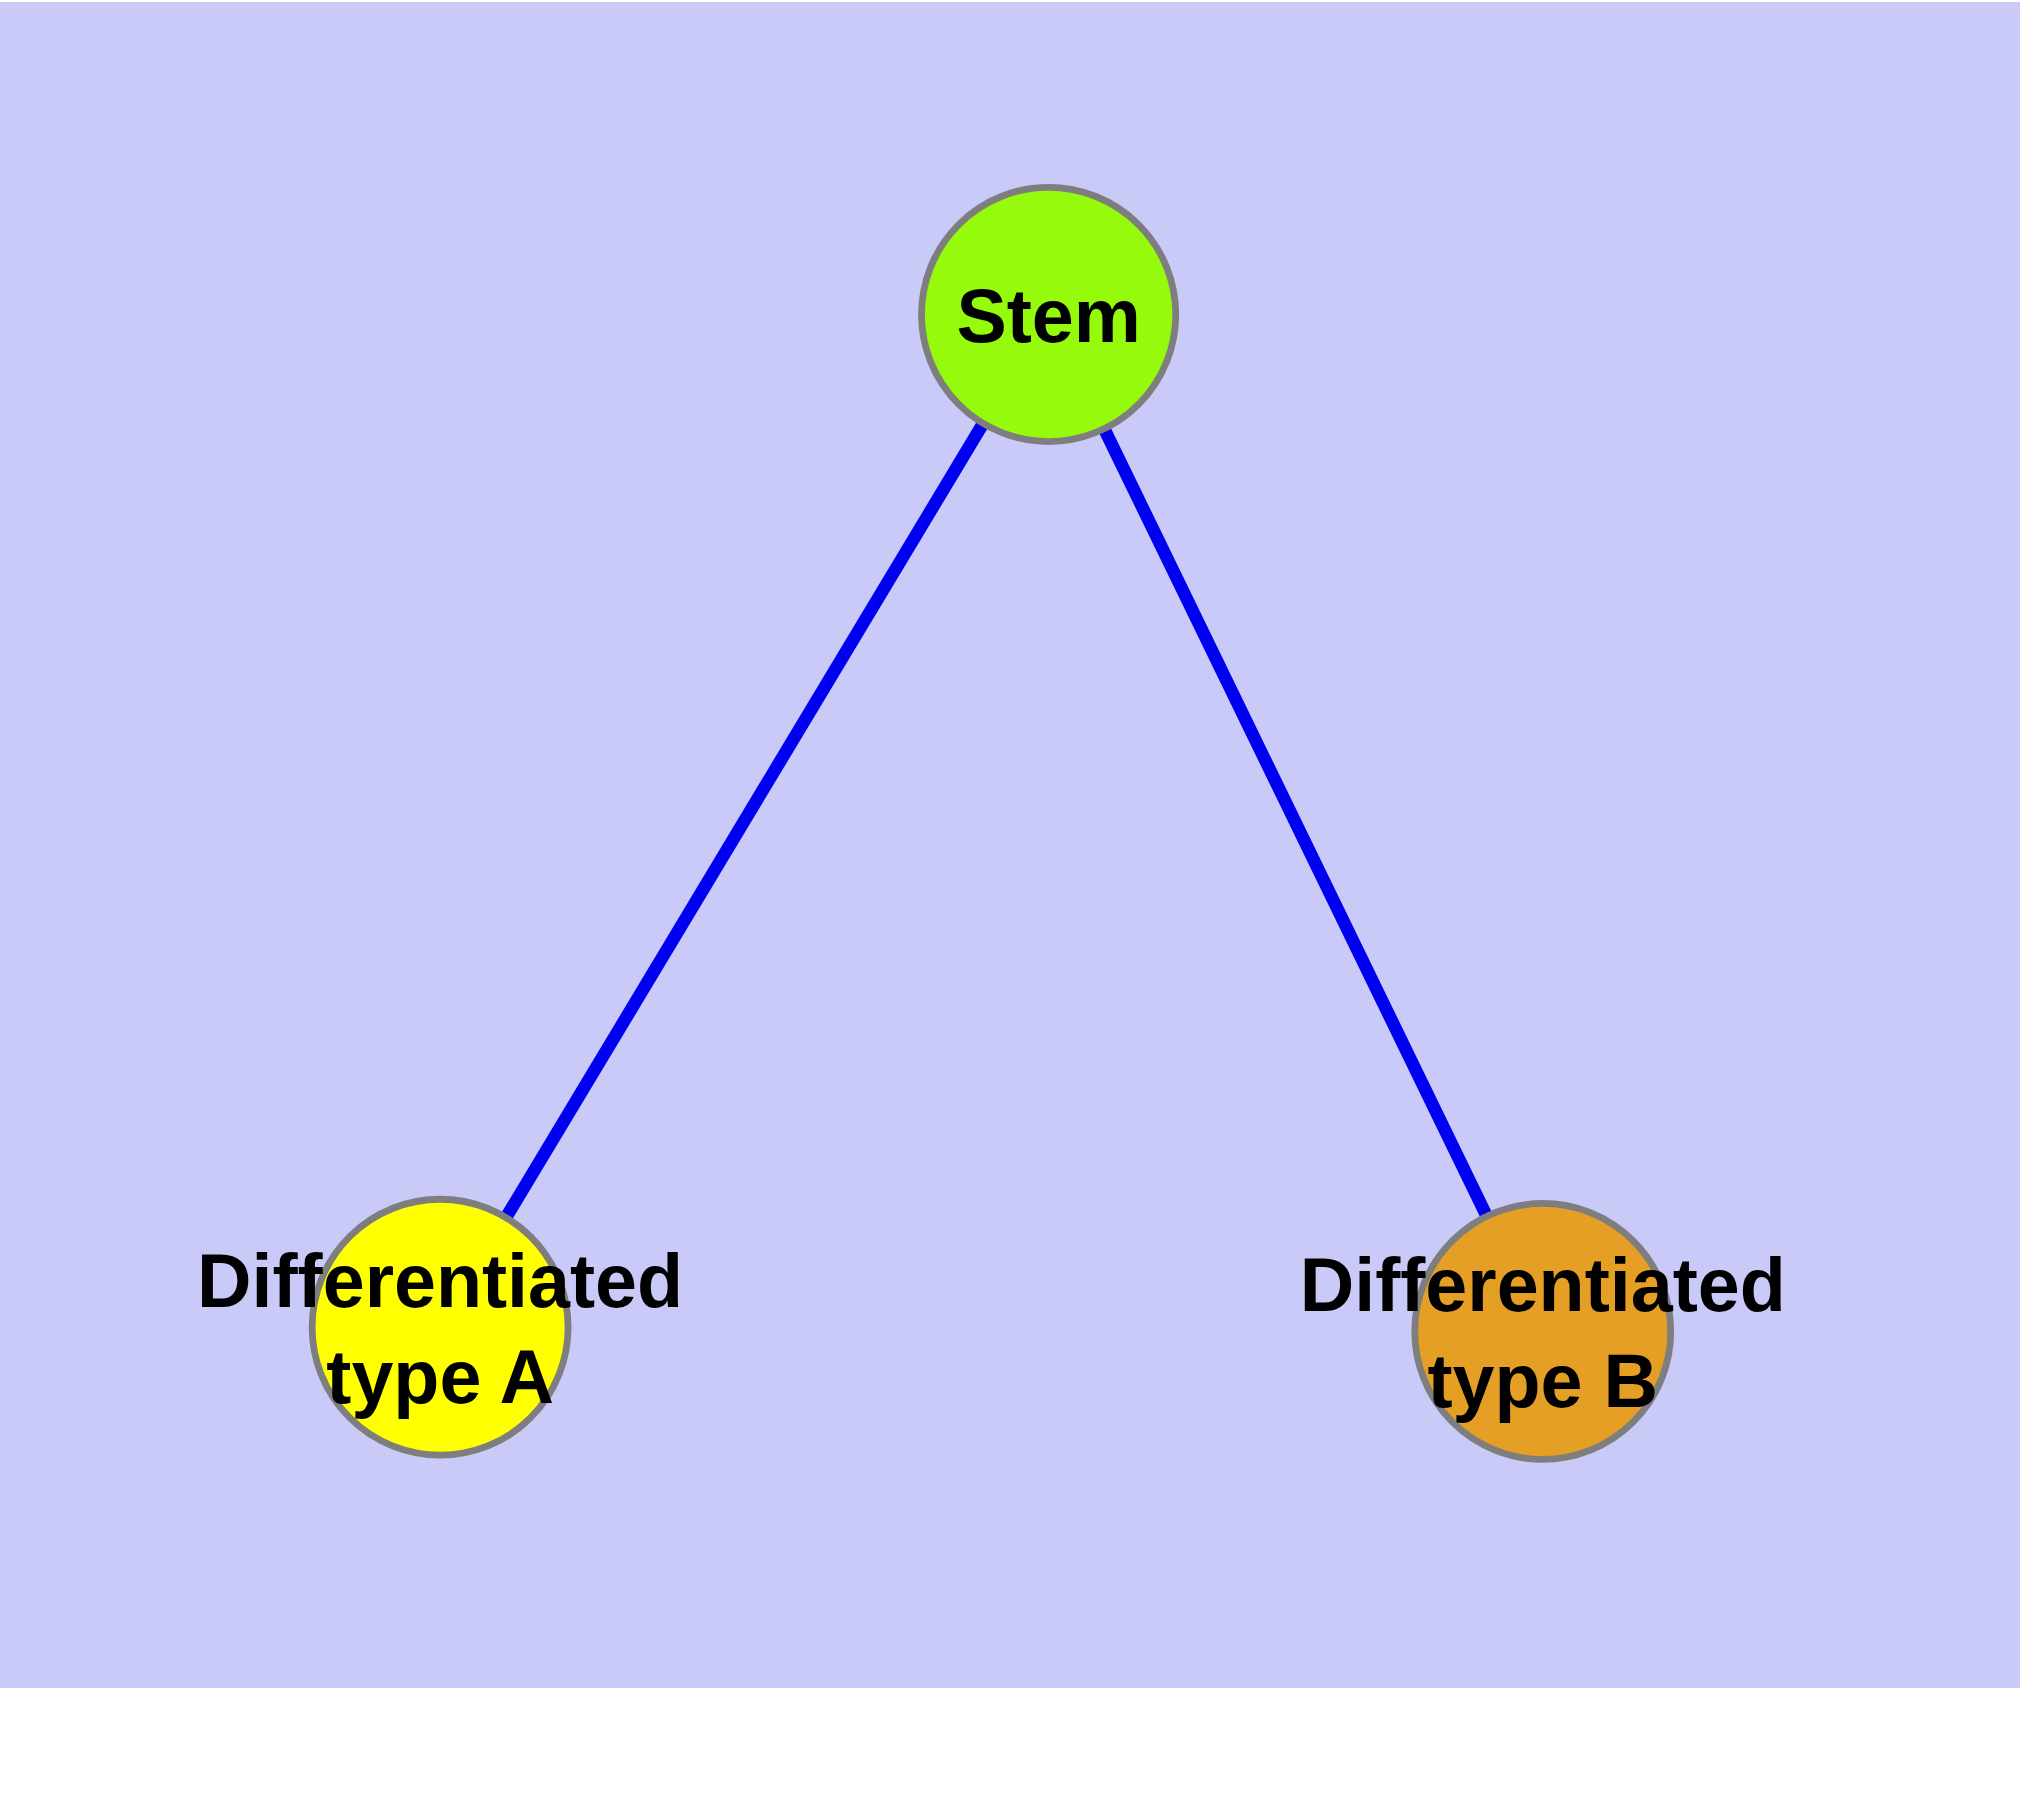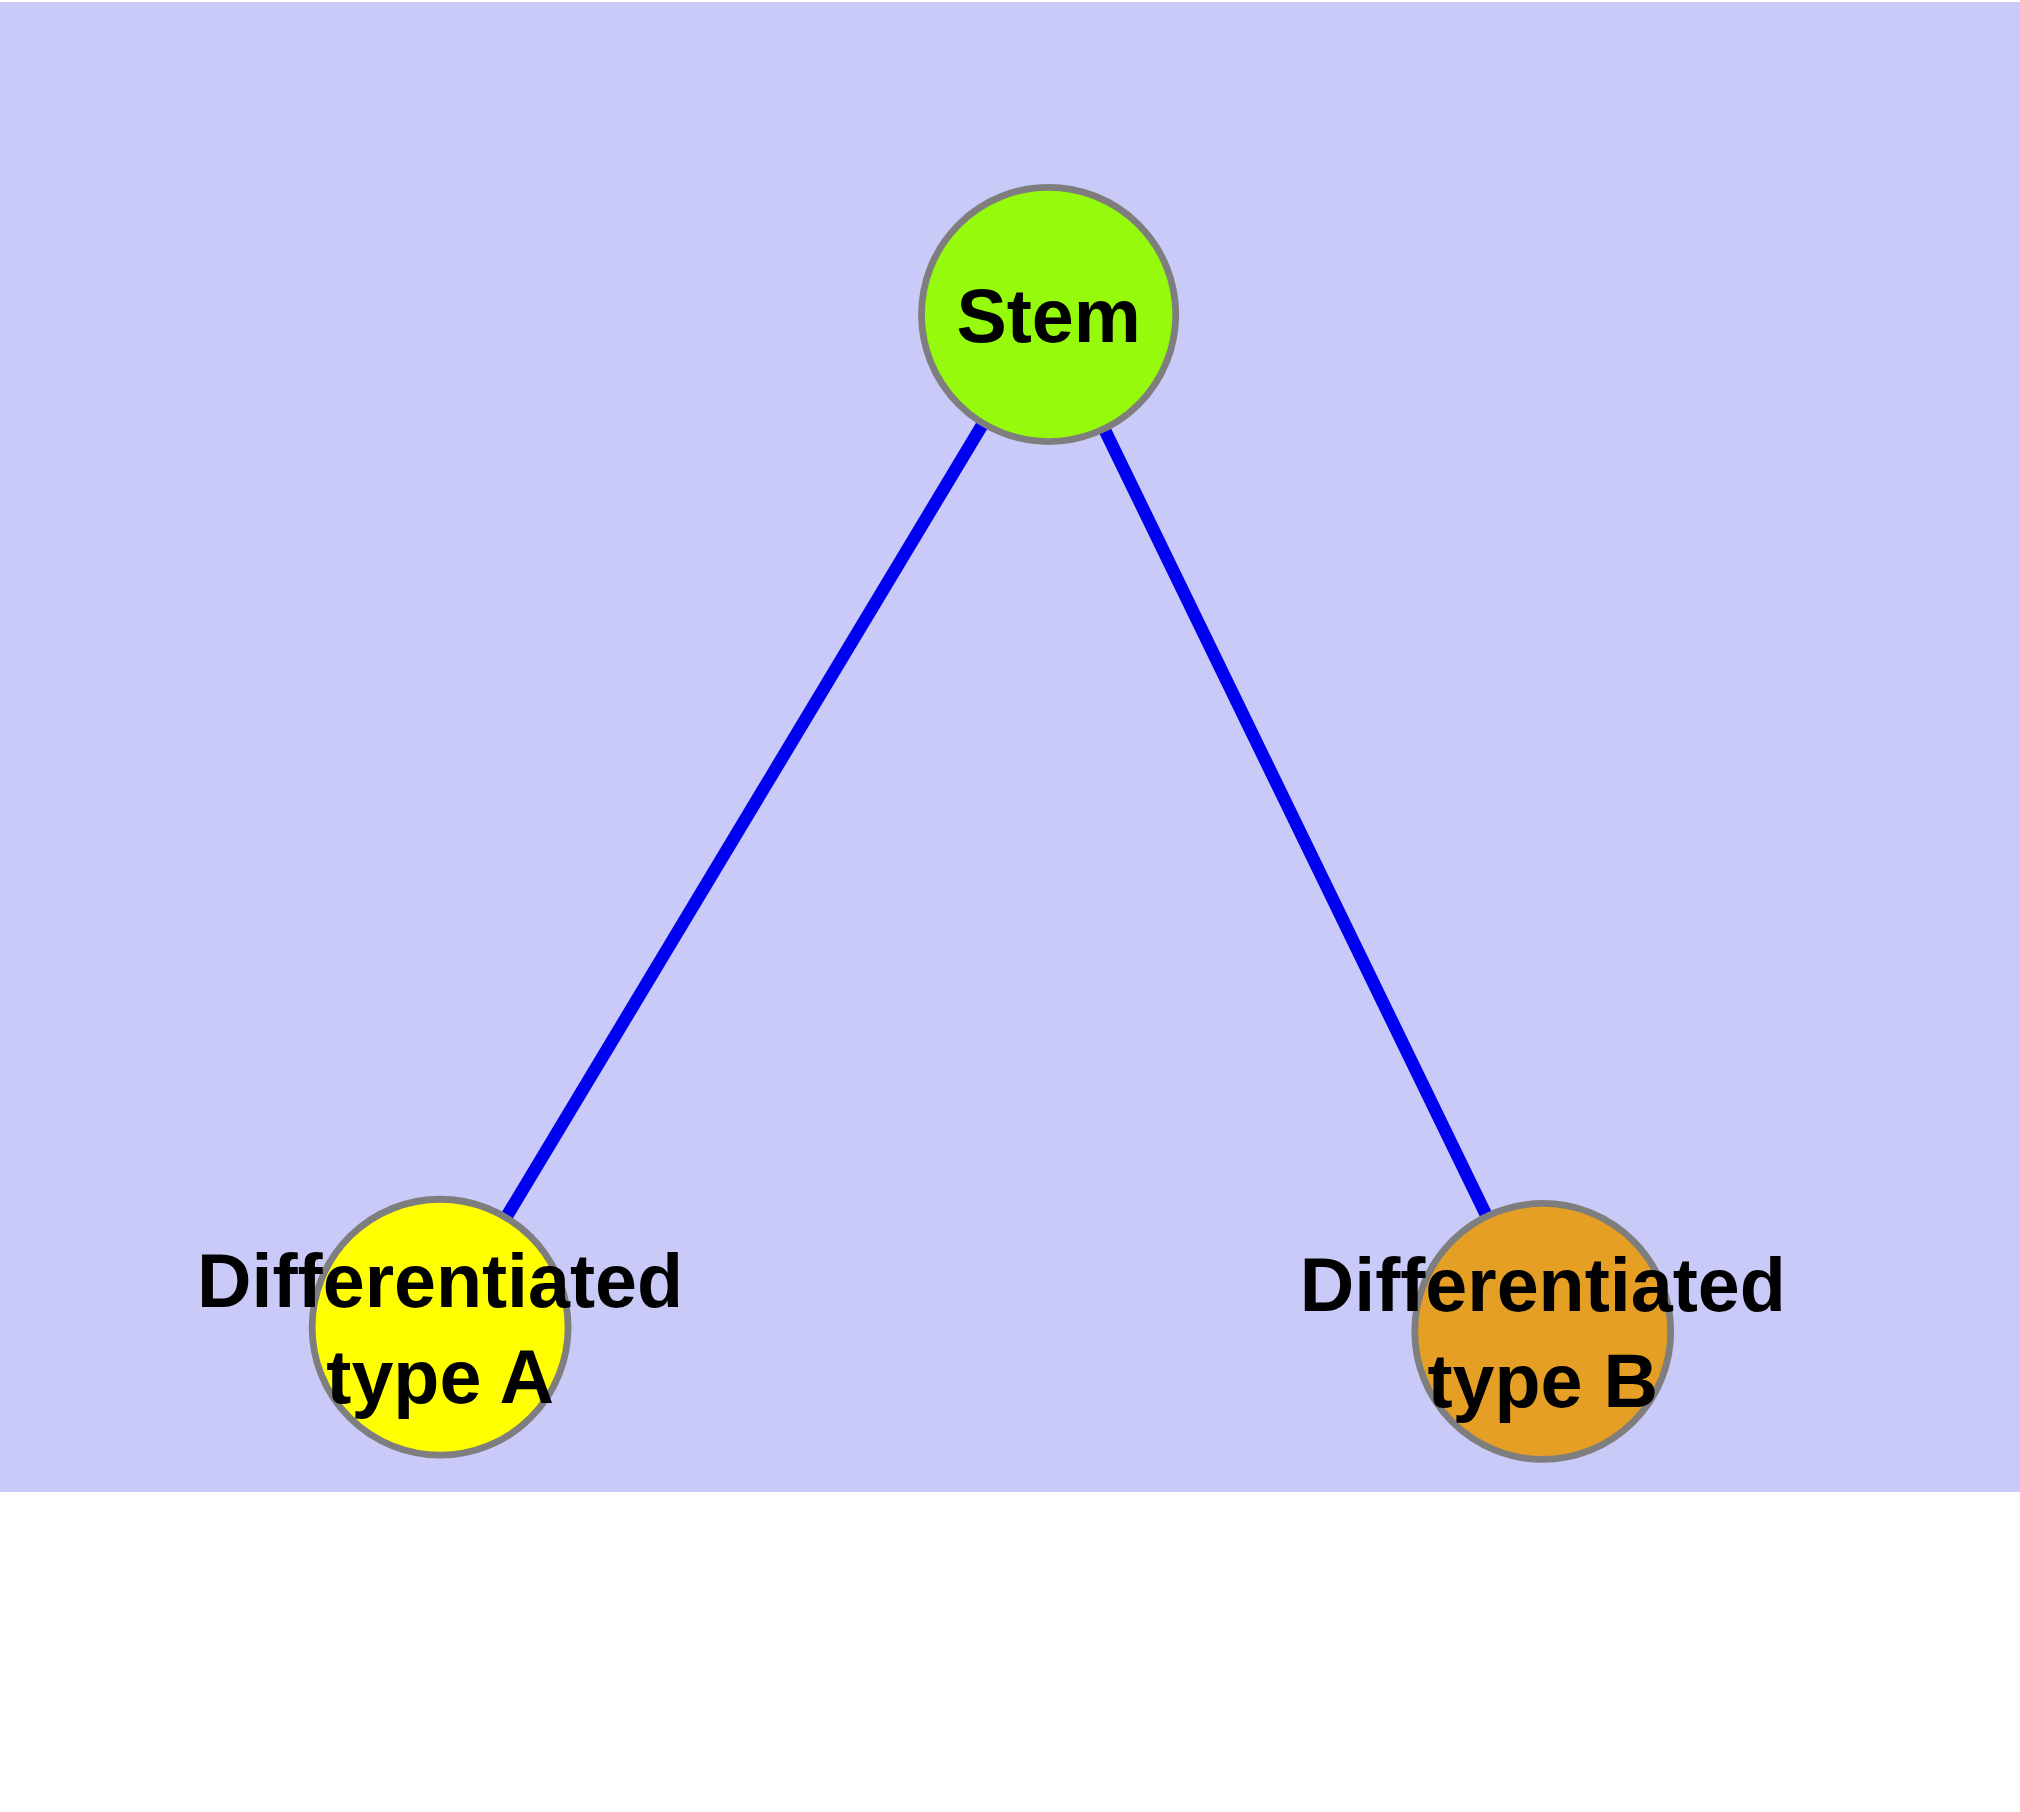--- a/index.html
+++ b/index.html
@@ -4,21 +4,21 @@
 <style>
   html, body {
     margin: 0;
     padding: 0;
     background: #ffffff;
     font-family: "Liberation Sans", sans-serif;
   }
   .stage {
     position: relative;
     width: 2021px;
-    height: 1492px;
+    height: 1688px;
     overflow: hidden;
   }
   .top-edge {
     position: absolute;
     left: 0; top: 0;
     width: 100%;
     height: 1.7px;
     background: #ffffff;
     z-index: 2;
   }

